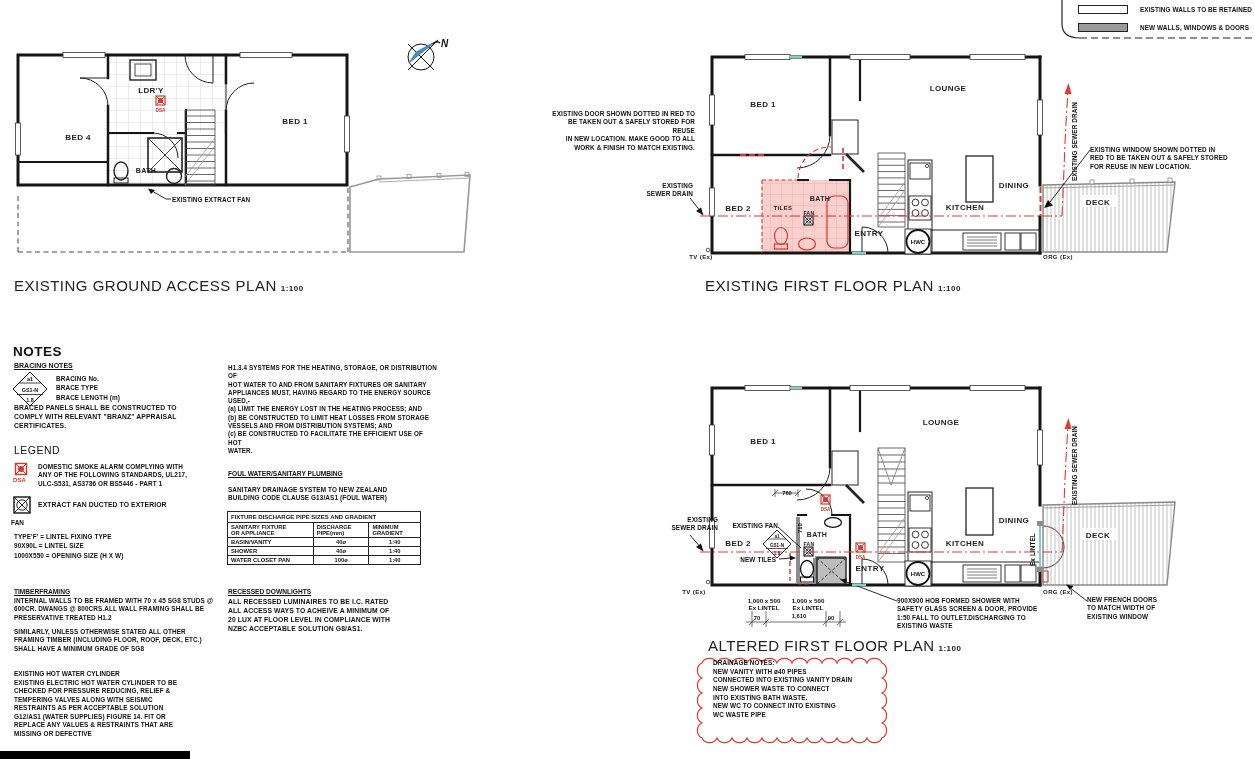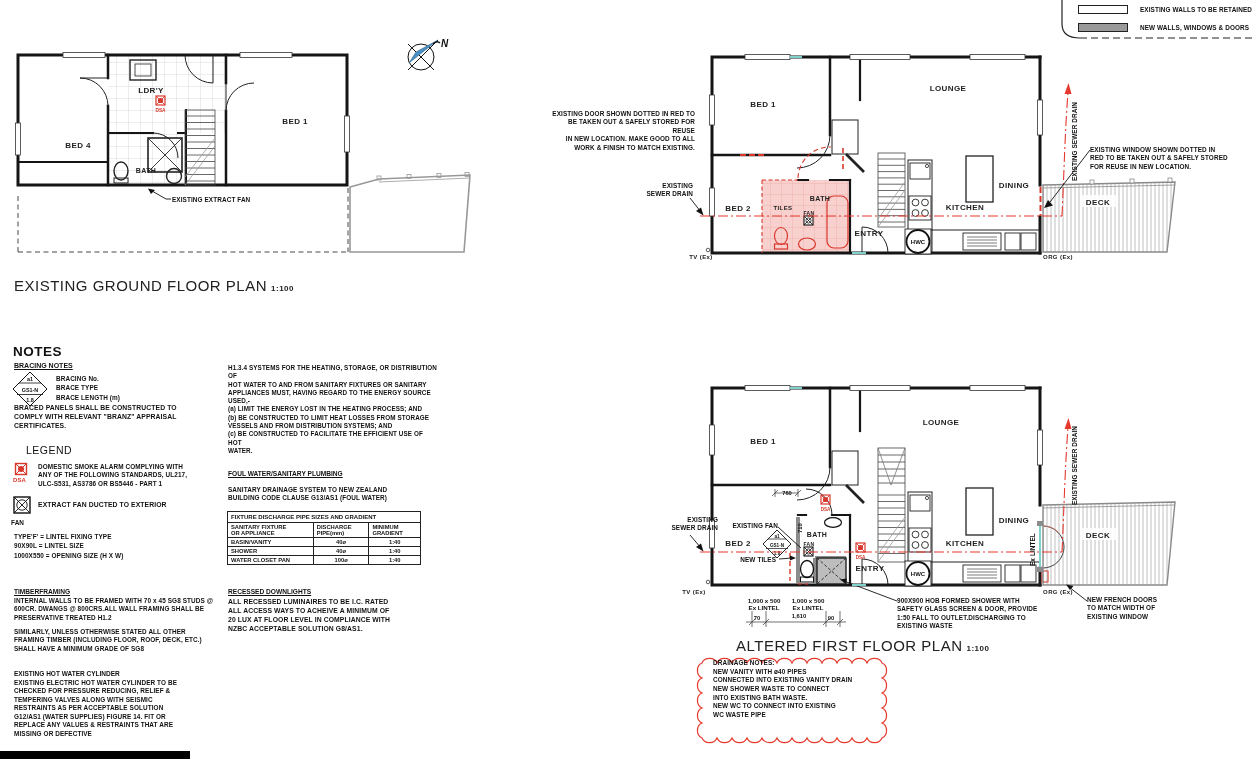--- a/index.html
+++ b/index.html
@@ -113,27 +113,27 @@
       <rect x="457" y="134.5" width="4" height="4" stroke-width="0.8"></rect>
     </g>
     <g>
       <circle cx="413" cy="19" r="13" fill="none" stroke="#111" stroke-width="1"></circle>
       <path d="M400,32 L430,2 M400,6 L426,32" stroke="#111" stroke-width="1" fill="none"></path>
       <polygon points="401,25 430,2 408,14" fill="#4a90c4" stroke="#26567e" stroke-width="0.5"></polygon>
       <path d="M425,6 q4,-4 7,-1" stroke="#111" stroke-width="1.4" fill="none"></path>
       <text x="433" y="9" font-size="10" font-style="italic" font-weight="bold" fill="#111">N</text>
     </g>
   </svg>
-  <div class="lbl" style="left:78px;top:133px;margin-top:8px;">BED 4</div>
+  <div class="lbl" style="left:78px;top:133px;">BED 4</div>
   <div class="lbl" style="left:295px;top:117px;">BED 1</div>
   <div class="lbl" style="left:151px;top:86px;">LDR'Y</div>
   <div class="lbl lbl7" style="left:146px;top:167px;">BATH</div>
   <div class="note" style="left:172px;top:196px;">EXISTING EXTRACT FAN</div>
   <div class="title" style="left:14px;top:277px;">
-    <span>EXISTING GROUND FLOOR PLAN</span><span class="scale">1:100</span>
+    <span>EXISTING GROUND ACCESS PLAN</span><span class="scale">1:100</span>
   </div>
 
   <svg style="left:550px;top:40px;" width="705" height="250" viewBox="0 0 705 250">
     <defs>
       <pattern id="tr" width="11" height="11" patternUnits="userSpaceOnUse">
         <path d="M11,0 H0 V11" fill="none" stroke="#e39590" stroke-width="0.6"></path>
       </pattern>
       <pattern id="hatchV" width="4" height="8" patternUnits="userSpaceOnUse">
         <path d="M1,0 V8" stroke="#8a8a8a" stroke-width="0.55"></path>
       </pattern>
@@ -248,20 +248,23 @@
   <div class="note r" style="left:552px;top:110px;width:143px;">EXISTING DOOR SHOWN DOTTED IN RED TO
 BE TAKEN OUT &amp; SAFELY STORED FOR REUSE
 IN NEW LOCATION. MAKE GOOD TO ALL
 WORK &amp; FINISH TO MATCH EXISTING.</div>
   <div class="note r" style="left:608px;top:182px;width:85px;">EXISTING
 SEWER DRAIN</div>
   <div class="note" style="left:1090px;top:146px;width:170px;">EXISTING WINDOW SHOWN DOTTED IN
 RED TO BE TAKEN OUT &amp; SAFELY STORED
 FOR REUSE IN NEW LOCATION.</div>
   <div class="note rot" style="left:1071px;top:181px;width:88px;">EXISTING SEWER DRAIN</div>
+  <div class="title" style="left:705px;top:277px;">
+    <span>EXISTING FIRST FLOOR PLAN</span><span class="scale">1:100</span>
+  </div>
 
   <svg style="left:550px;top:375px;" width="705" height="385" viewBox="0 0 705 385">
     <defs>
       <pattern id="hatchV2" width="4" height="8" patternUnits="userSpaceOnUse">
         <path d="M1,0 V8" stroke="#8a8a8a" stroke-width="0.55"></path>
       </pattern>
     </defs>
     <g stroke="#151515" stroke-width="3" fill="none" stroke-linecap="square">
       <path d="M162,13 H490 M162,13 V210 M162,210 H490"></path>
       <path d="M490,13 V130 M490,193 V210"></path>
@@ -425,21 +428,21 @@
   <div class="dim" style="left:831px;top:615px;">90</div>
   <div class="note" style="left:897px;top:597px;width:160px;">900X900 HOB FORMED SHOWER WITH
 SAFETY GLASS SCREEN &amp; DOOR, PROVIDE
 1:50 FALL TO OUTLET.DISCHARGING TO
 EXISTING WASTE</div>
   <div class="note" style="left:1087px;top:596px;width:115px;">NEW FRENCH DOORS
 TO MATCH WIDTH OF
 EXISTING WINDOW</div>
   <div class="note rot" style="left:1071px;top:505px;width:82px;">EXISTING SEWER DRAIN</div>
   <div class="note rot" style="left:1029px;top:566px;width:48px;">Ex LINTEL</div>
-  <div class="title" style="left:736px;top:637px;">
+  <div class="title" style="left:708px;top:637px;">
     <span>ALTERED FIRST FLOOR PLAN</span><span class="scale">1:100</span>
   </div>
   <div class="note" style="left:713px;top:659px;width:165px;line-height:1.35;">DRAINAGE NOTES:
 NEW VANITY WITH ø40 PIPES
 CONNECTED INTO EXISTING VANITY DRAIN
 NEW SHOWER WASTE TO CONNECT
 INTO EXISTING BATH WASTE.
 NEW WC TO CONNECT INTO EXISTING
 WC WASTE PIPE</div>
 
@@ -451,21 +454,21 @@
     <text x="20" y="11" font-size="5.4" font-weight="bold" fill="#111" text-anchor="middle">a1</text>
     <text x="20" y="21.5" font-size="5.4" font-weight="bold" fill="#111" text-anchor="middle">GS1-N</text>
     <text x="20" y="31.5" font-size="5.4" font-weight="bold" fill="#111" text-anchor="middle">1.8</text>
   </svg>
   <div class="note" style="left:56px;top:374px;line-height:1.45;">BRACING No.
 BRACE TYPE
 BRACE LENGTH (m)</div>
   <div class="note" style="left:14px;top:404px;font-size:6.8px;">BRACED PANELS SHALL BE CONSTRUCTED TO
 COMPLY WITH RELEVANT "BRANZ" APPRAISAL
 CERTIFICATES.</div>
-  <div class="heading" style="left:14px;top:444px;font-size:10.5px;font-weight:normal;letter-spacing:.5px;margin-left:12px;">LEGEND</div>
+  <div class="heading" style="left:14px;top:444px;font-size:10.5px;font-weight:normal;letter-spacing:.5px;">LEGEND</div>
   <svg style="left:14px;top:462px;" width="14" height="14" viewBox="0 0 14 14">
     <rect x="1.5" y="1.5" width="11" height="11" fill="none" stroke="#d8372c" stroke-width="1.4"></rect>
     <path d="M1.5,1.5 L12.5,12.5 M12.5,1.5 L1.5,12.5" stroke="#d8372c" stroke-width="1"></path>
     <circle cx="7" cy="7" r="3" fill="#d8372c"></circle>
   </svg>
   <div class="note red" style="left:13px;top:477px;font-size:6px;">DSA</div>
   <div class="note" style="left:38px;top:463px;">DOMESTIC SMOKE ALARM COMPLYING WITH
 ANY OF THE FOLLOWING STANDARDS, UL217,
 ULC-S531, AS3786 OR BS5446 - PART 1</div>
   <svg style="left:12px;top:495px;" width="20" height="20" viewBox="0 0 20 20">

